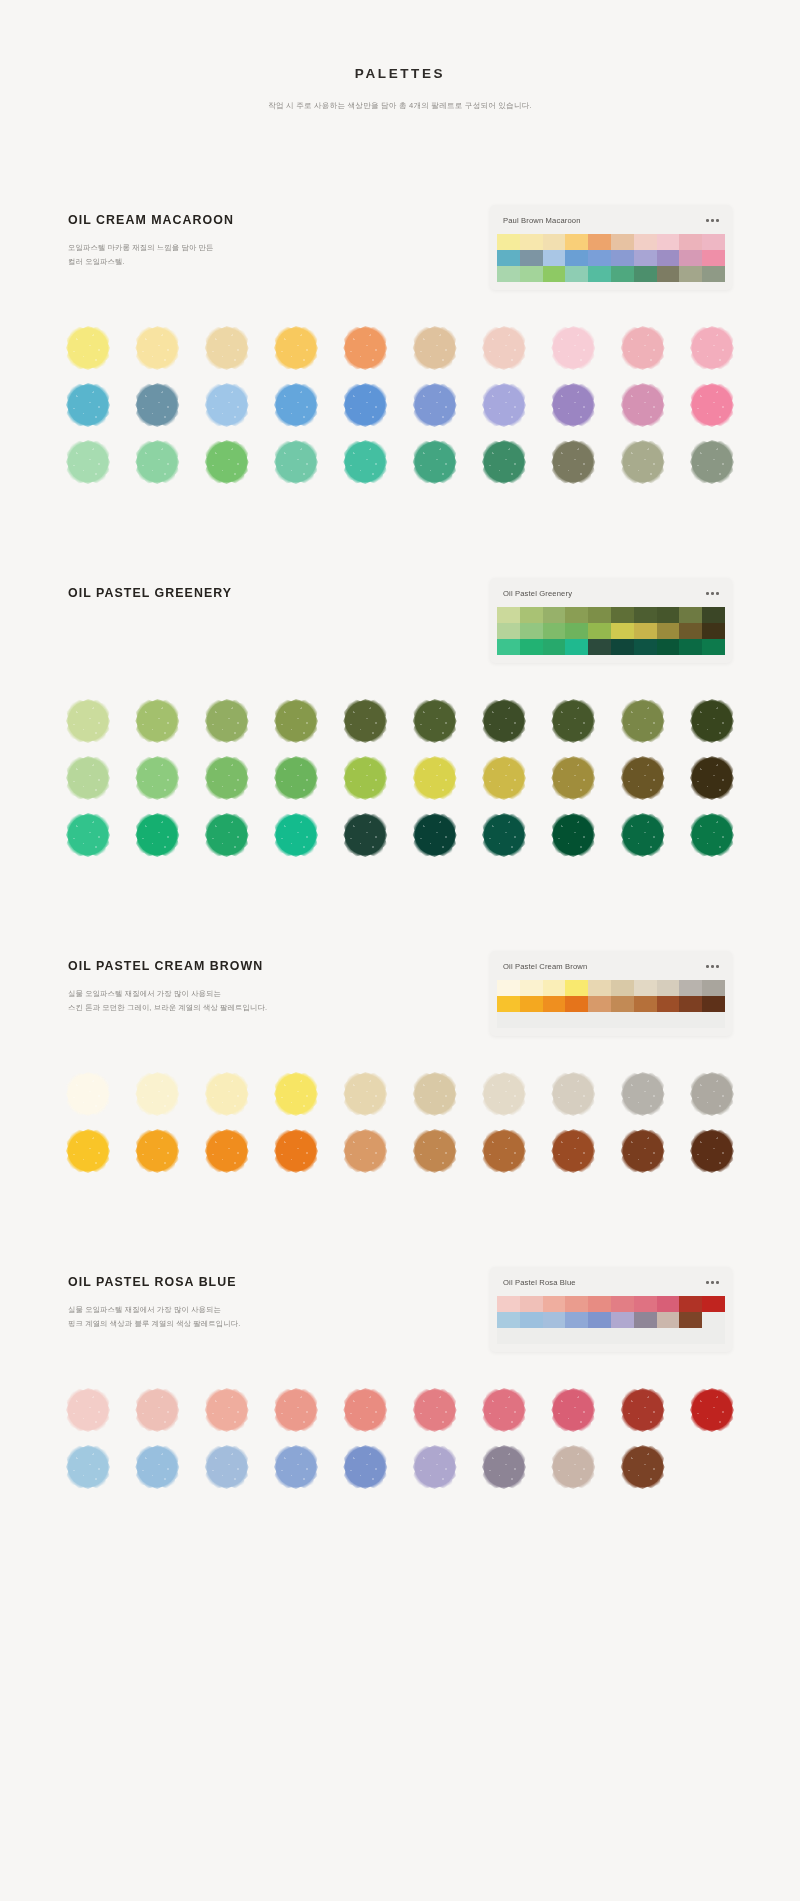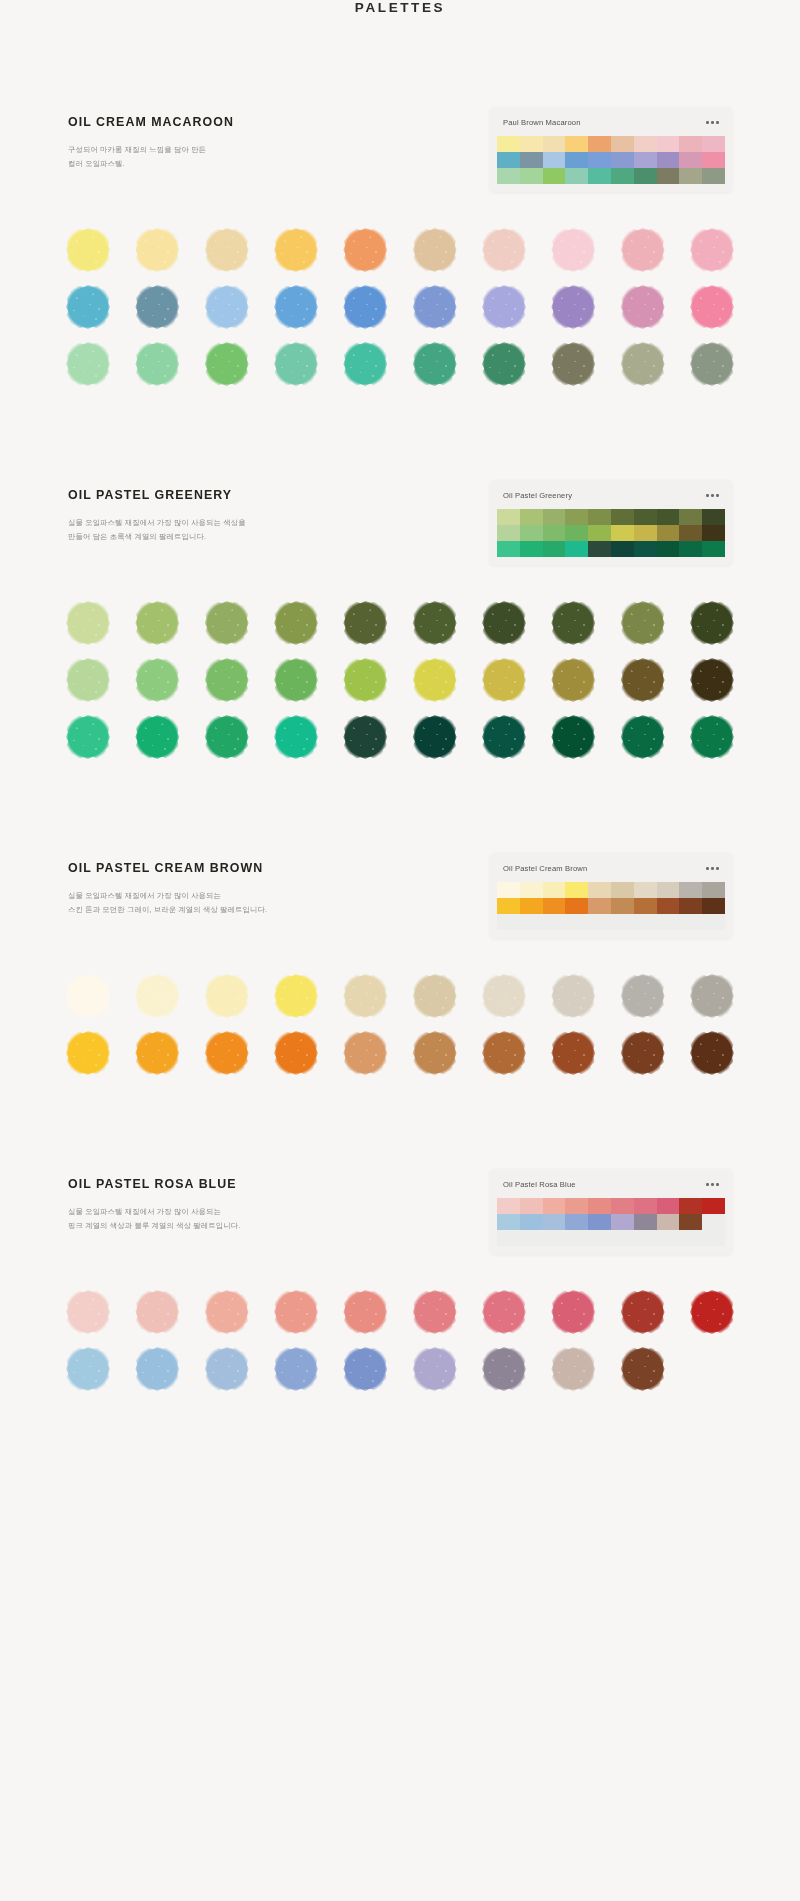--- a/index.html
+++ b/index.html
@@ -11,21 +11,21 @@
   }
   .page {
     width: 800px;
     min-height: 1901px;
     background: #f7f6f4;
     position: relative;
     padding-bottom: 60px;
   }
 
   
-  .page-header { text-align: center; }
+  .page-header { text-align: center; padding-top: 66px; }
   .page-title {
     font-size: 13.5px;
     font-weight: 700;
     letter-spacing: 2.6px;
     color: #2e2b28;
   }
   .page-subtitle {
     margin-top: 18px;
     font-size: 7.6px;
     line-height: 1.85;
@@ -146,30 +146,31 @@
   }
 </style>
 </head>
 <body>
 
 <div class="page">
 
   <div class="page-header">
     <div class="page-title">PALETTES</div>
     <div class="page-subtitle">
+      <div>작업 시 주로 사용하는 색상만을 담아 총 4개의 팔레트로 구성되어 있습니다.</div>
     </div>
   </div>
 
   <div id="sections-root">
       <div class="section" style="margin-top: 92px;">
         <div class="section-top">
           <div class="section-text">
             <div class="section-title">OIL CREAM MACAROON</div>
             <div class="section-desc">
-              <span>구성되어 마카롱 재질의 느낌을 담아 만든</span>
+              <span>오일파스텔 마카롱 재질의 느낌을 담아 만든</span>
               <span>컬러 오일파스텔.</span>
             </div>
           </div>
           <div class="palette-card">
             <div class="card-bar">
               <div class="card-title">Paul Brown Macaroon</div>
               <div class="card-dots">
                 <i></i>
                 <i></i>
                 <i></i>
@@ -311,24 +312,20 @@
             <div class="swatch" style="background: rgb(138, 151, 132);">
               <div class="swatch-speckle"></div>
             </div>
           </div>
         </div>
       </div>
       <div class="section" style="margin-top: 96px;">
         <div class="section-top">
           <div class="section-text">
             <div class="section-title">OIL PASTEL GREENERY</div>
-            <div class="section-desc">
-              <span>실물 오일파스텔 재질에서 가장 많이 사용되는 색상을</span>
-              <span>만들어 담은 초록색 계열의 팔레트입니다.</span>
-            </div>
           </div>
           <div class="palette-card">
             <div class="card-bar">
               <div class="card-title">Oil Pastel Greenery</div>
               <div class="card-dots">
                 <i></i>
                 <i></i>
                 <i></i>
               </div>
             </div>

